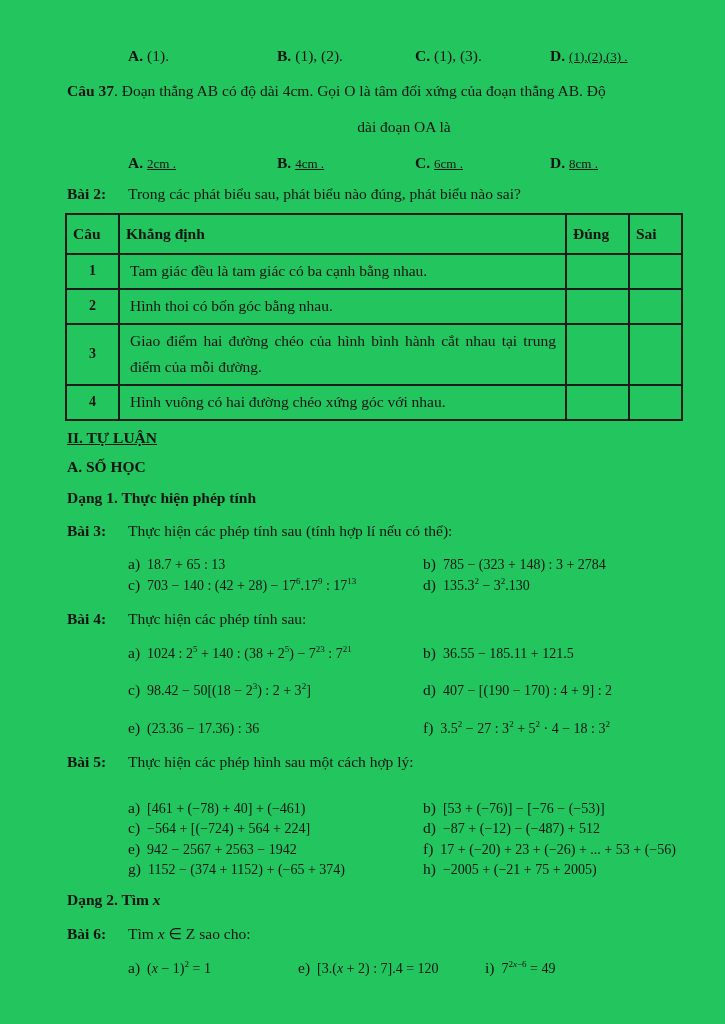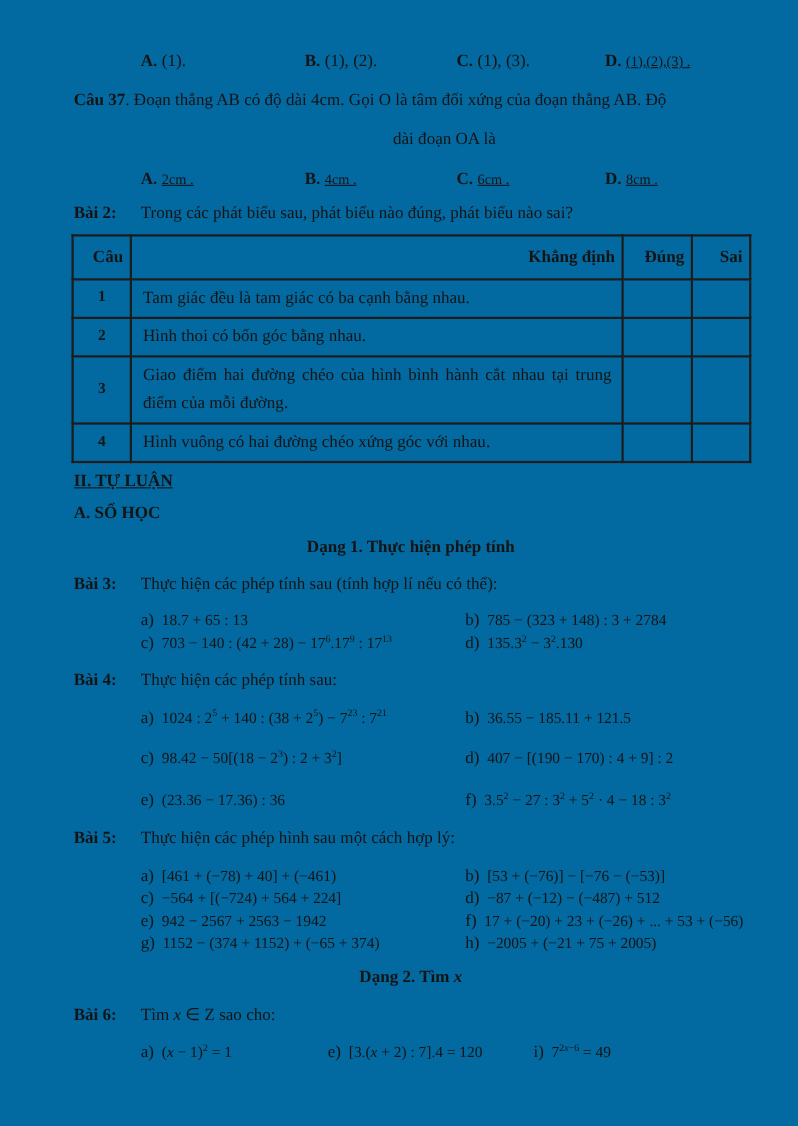--- a/index.html
+++ b/index.html
@@ -1,19 +1,19 @@
 <!DOCTYPE html>
 <html><head>
 <meta charset="utf-8">
 <style>
   * { box-sizing: border-box; }
   html, body { margin: 0; padding: 0; background: #ffffff; }
   .page {
     width: 725px; height: 1024px;
-    background: #0369a1; color: #141414;
+    background: #22c55e; color: #141414;
     font-family: "Liberation Serif", serif;
     font-size: 15.5px; line-height: 1.32;
     overflow: hidden; position: relative;
   }
   .content { padding: 46px 45px 0 67px; }
 
   
   .row-options { display: grid; grid-template-columns: 149px 138px 135px auto; margin-left: 61px; }
   .opt { white-space: nowrap; }
   .opt .ol { font-weight: 700; }
@@ -22,29 +22,29 @@
 
   
   .para { margin-top: 11px; }
   .hang { display: grid; grid-template-columns: 61px auto; margin-top: 12px; }
   .hang .lbl { font-weight: 700; }
   .indent2 { margin-left: 61px; margin-top: 9px; text-align: center; }
 
   
   table.stmt { border-collapse: collapse; width: 616px; margin-left: -2px; margin-top: 9px; table-layout: fixed; }
   .stmt th, .stmt td { border: 2px solid #1c1c1c; padding: 2px 6px; vertical-align: middle; }
-  .stmt th { text-align: right; font-weight: 700; height: 40px; }
+  .stmt th { text-align: left; font-weight: 700; height: 40px; }
   .stmt td.num { text-align: center; font-weight: 700; font-size: 14px; }
   .stmt td.txt { text-align: justify; line-height: 1.72; padding: 3px 9px 3px 10px; height: 31px; }
   .stmt td.mark { }
 
   
   .sec-title { font-weight: 700; margin-top: 7px; }
   .sec-title .u { text-decoration: underline; }
-  .center-title { text-align: center; font-weight: 700; margin-top: 11px; }
+  .center-title { font-weight: 700; margin-top: 11px; }
   .center-title .var { font-style: italic; }
 
   
   .items-row { display: grid; margin-left: 61px; }
   .two-col { grid-template-columns: 295px auto; }
   .three-col { grid-template-columns: 170px 187px auto; }
   .item { white-space: nowrap; }
   .item .il { font-size: 15.5px; }
   .item .expr { font-size: 14px; margin-left: 7px; }
   .expr i { font-style: italic; font-family: "Liberation Serif", serif; }
@@ -153,21 +153,21 @@
     </div>
     <div class="items-row two-col" style="margin-top:17px">
       <span class="item"><span class="il">e)</span><span class="expr">(23.36 − 17.36) : 36</span></span>
       <span class="item"><span class="il">f)</span><span class="expr">3.5<sup>2</sup> − 27 : 3<sup>2</sup> + 5<sup>2</sup> · 4 − 18 : 3<sup>2</sup></span></span>
     </div>
 
     <div class="hang" style="margin-top:14px">
       <span class="lbl">Bài 5:</span>
       <span>Thực hiện các phép hình sau một cách hợp lý:</span>
     </div>
-    <div class="items-row two-col" style="margin-top:14px">
+    <div class="items-row two-col" style="margin-top:25px">
       <span class="item"><span class="il">a)</span><span class="expr">[461 + (−78) + 40] + (−461)</span></span>
       <span class="item"><span class="il">b)</span><span class="expr">[53 + (−76)] − [−76 − (−53)]</span></span>
     </div>
     <div class="items-row two-col">
       <span class="item"><span class="il">c)</span><span class="expr">−564 + [(−724) + 564 + 224]</span></span>
       <span class="item"><span class="il">d)</span><span class="expr">−87 + (−12) − (−487) + 512</span></span>
     </div>
     <div class="items-row two-col">
       <span class="item"><span class="il">e)</span><span class="expr">942 − 2567 + 2563 − 1942</span></span>
       <span class="item"><span class="il">f)</span><span class="expr">17 + (−20) + 23 + (−26) + ... + 53 + (−56)</span></span>

